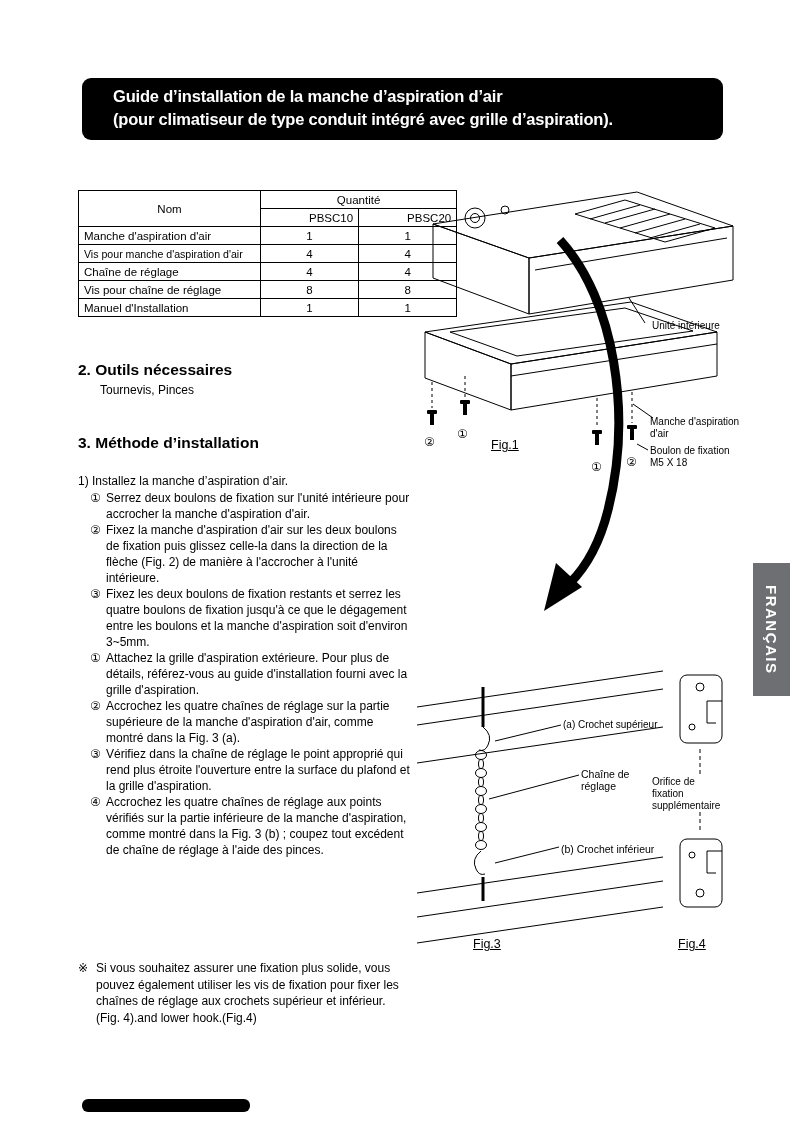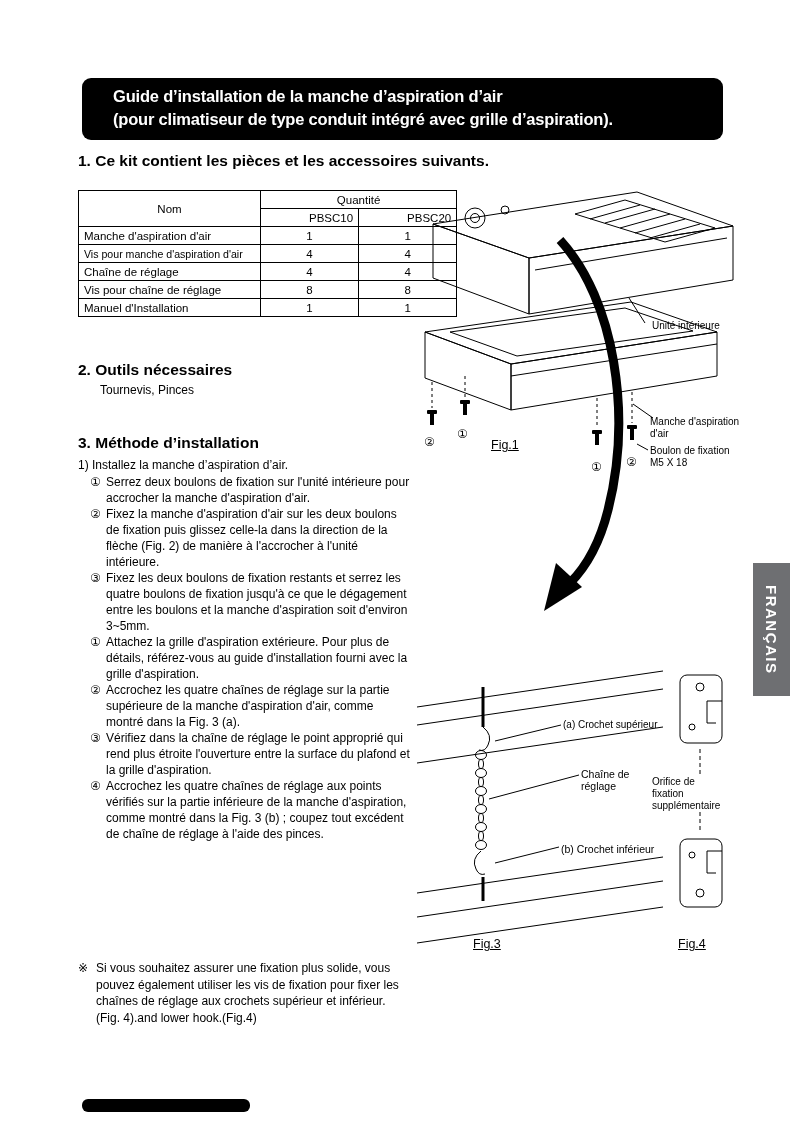--- a/index.html
+++ b/index.html
@@ -39,21 +39,21 @@
   .fig-marker { position:absolute; font-size:12px; line-height:12px; }
   svg { display:block; }
 
   
   .sec2 { position:absolute; left:78px; top:361px; }
   .sec2 .sec-title { margin-bottom:4px; }
   .sec2-body { font-size:12px; margin-left:22px; }
 
   
   .method-col { position:absolute; left:78px; top:435px; width:334px; font-size:12px; line-height:16px; }
-  .method-col .sec-title { margin-bottom:6px; }
+  .method-col .sec-title { margin-bottom:22px; }
   .step-head { margin-bottom:1px; }
   .substeps { margin-left:12px; }
   .substep { display:flex; }
   .substep .marker { flex:none; width:16px; }
   .substep .txt { flex:1; }
   .step2-gap { margin-top:14px; }
 
   
   .note { position:absolute; left:78px; top:960px; width:332px; font-size:12px; line-height:16.5px; display:flex; }
   .note .marker { flex:none; width:18px; }
@@ -72,21 +72,20 @@
 </head>
 <body>
 
 <div class="page">
 
   <div class="banner">
     <div class="banner-line">Guide d’installation de la manche d’aspiration d’air</div>
     <div class="banner-line">(pour climatiseur de type conduit intégré avec grille d’aspiration).</div>
   </div>
 
-  <div class="sec-title sec1-title">1. Ce kit contient les pièces et les accessoires suivants.</div>
 
   <table class="parts-table">
     <thead>
       <tr>
         <th rowspan="2" class="nom-col">Nom</th>
         <th colspan="2" class="qty-span">Quantité</th>
       </tr>
       <tr>
         <th class="qty-col">PBSC10</th>
         <th class="qty-col">PBSC20</th>

